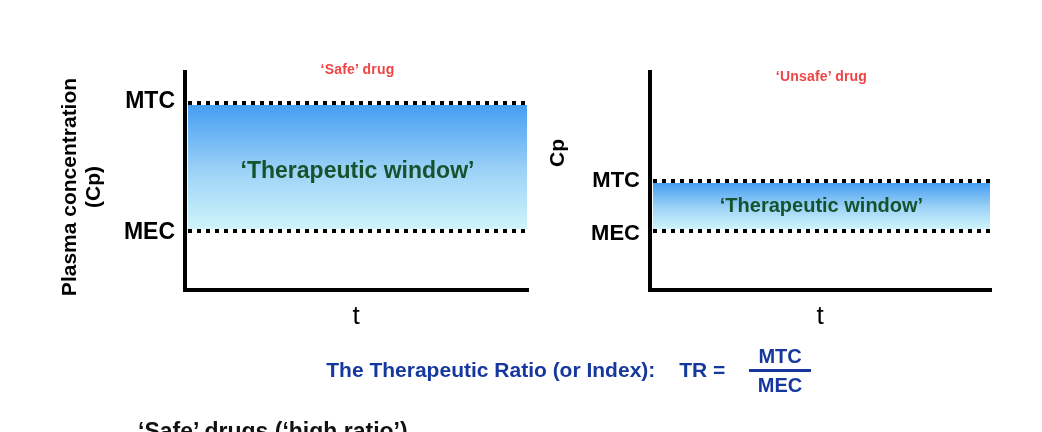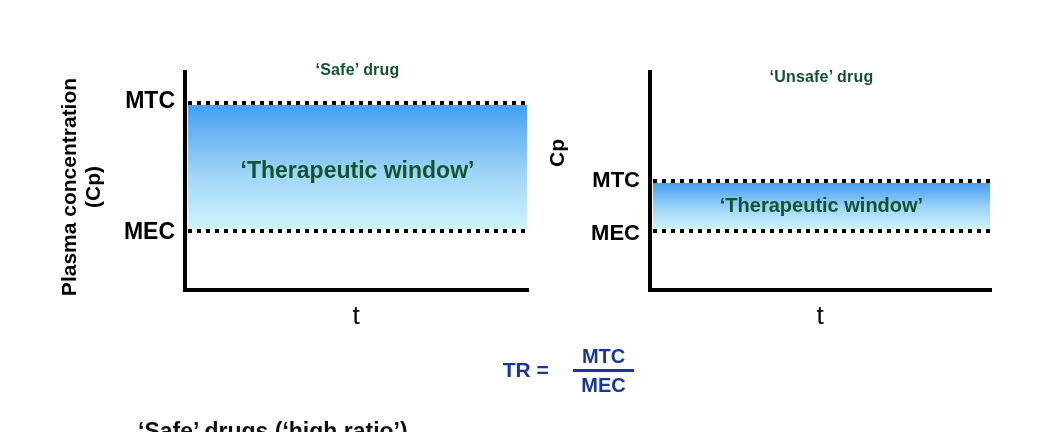--- a/index.html
+++ b/index.html
@@ -17,21 +17,21 @@
   .dotted {
     position: absolute; height: 4px;
     background: repeating-linear-gradient(90deg, #000 0 4px, transparent 4px 9px);
   }
   .band {
     position: absolute;
     background: linear-gradient(180deg, #459EF2 0%, #9fd4f7 55%, #CFF4FB 100%);
   }
   .chart-title {
     position: absolute; text-align: center;
-    font-size: 16px; font-weight: bold; color: #14532d;
+    font-size: 14px; font-weight: bold; color: #ef4444;
     letter-spacing: 0.2px;
   }
   .window-label {
     position: absolute; text-align: center;
     font-weight: bold; color: #14532d;
   }
   .lim-label {
     position: absolute; text-align: right;
     font-size: 23px; font-weight: bold; color: #000;
   }
@@ -100,20 +100,21 @@
 
     <div class="window-label" style="left:653px; top:194px; width:337px; font-size:20px;">‘Therapeutic window’</div>
 
     <div class="vaxis" style="left:648px; top:70px; height:222px;"></div>
     <div class="haxis" style="left:648px; top:288px; width:344px;"></div>
 
     <div class="t-label" style="left:648px; top:300px; width:344px;">t</div>
   </div>
 
   <div class="formula-row">
+    <span>The Therapeutic Ratio (or Index):</span>
     <span>TR =</span>
     <span class="frac">
       <span class="num">MTC</span>
       <span class="den">MEC</span>
     </span>
   </div>
 
   <div class="footer-clipped">‘Safe’ drugs (‘high ratio’)</div>
 
 </div>

